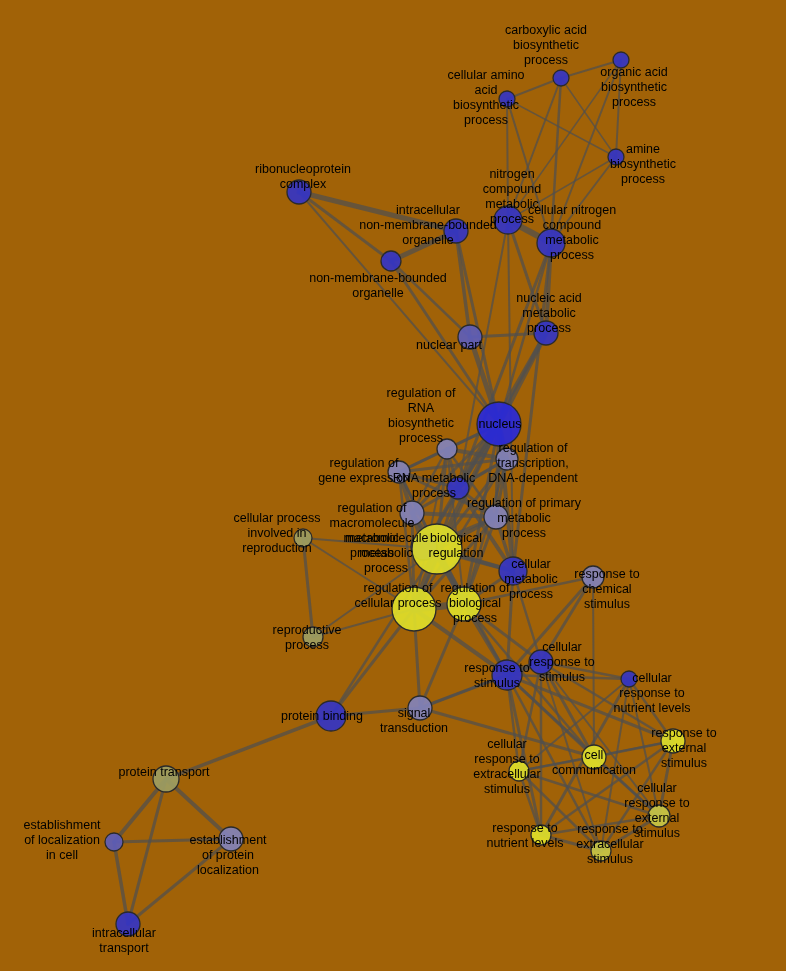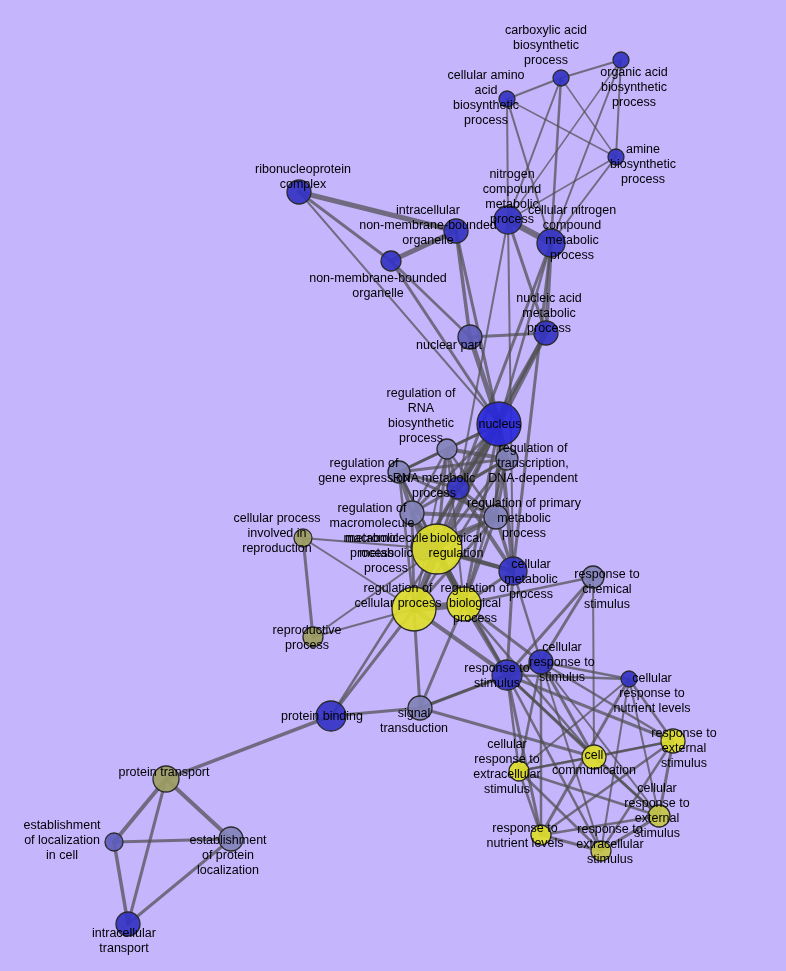--- a/index.html
+++ b/index.html
@@ -1,20 +1,20 @@
 <!DOCTYPE html>
 <html><head>
 <meta charset="utf-8">
 <style>
   html, body { margin: 0; padding: 0; background: #ffffff; }
   .stage {
     position: relative;
     width: 786px;
     height: 971px;
-    background: #c4b5fd;
+    background: #a16207;
     overflow: hidden;
     font-family: "Liberation Sans", sans-serif;
   }
   svg { display: block; }
   svg text {
     font-family: "Liberation Sans", sans-serif;
     font-size: 12.5px;
     fill: #000000;
   }
   svg circle { cursor: pointer; }

